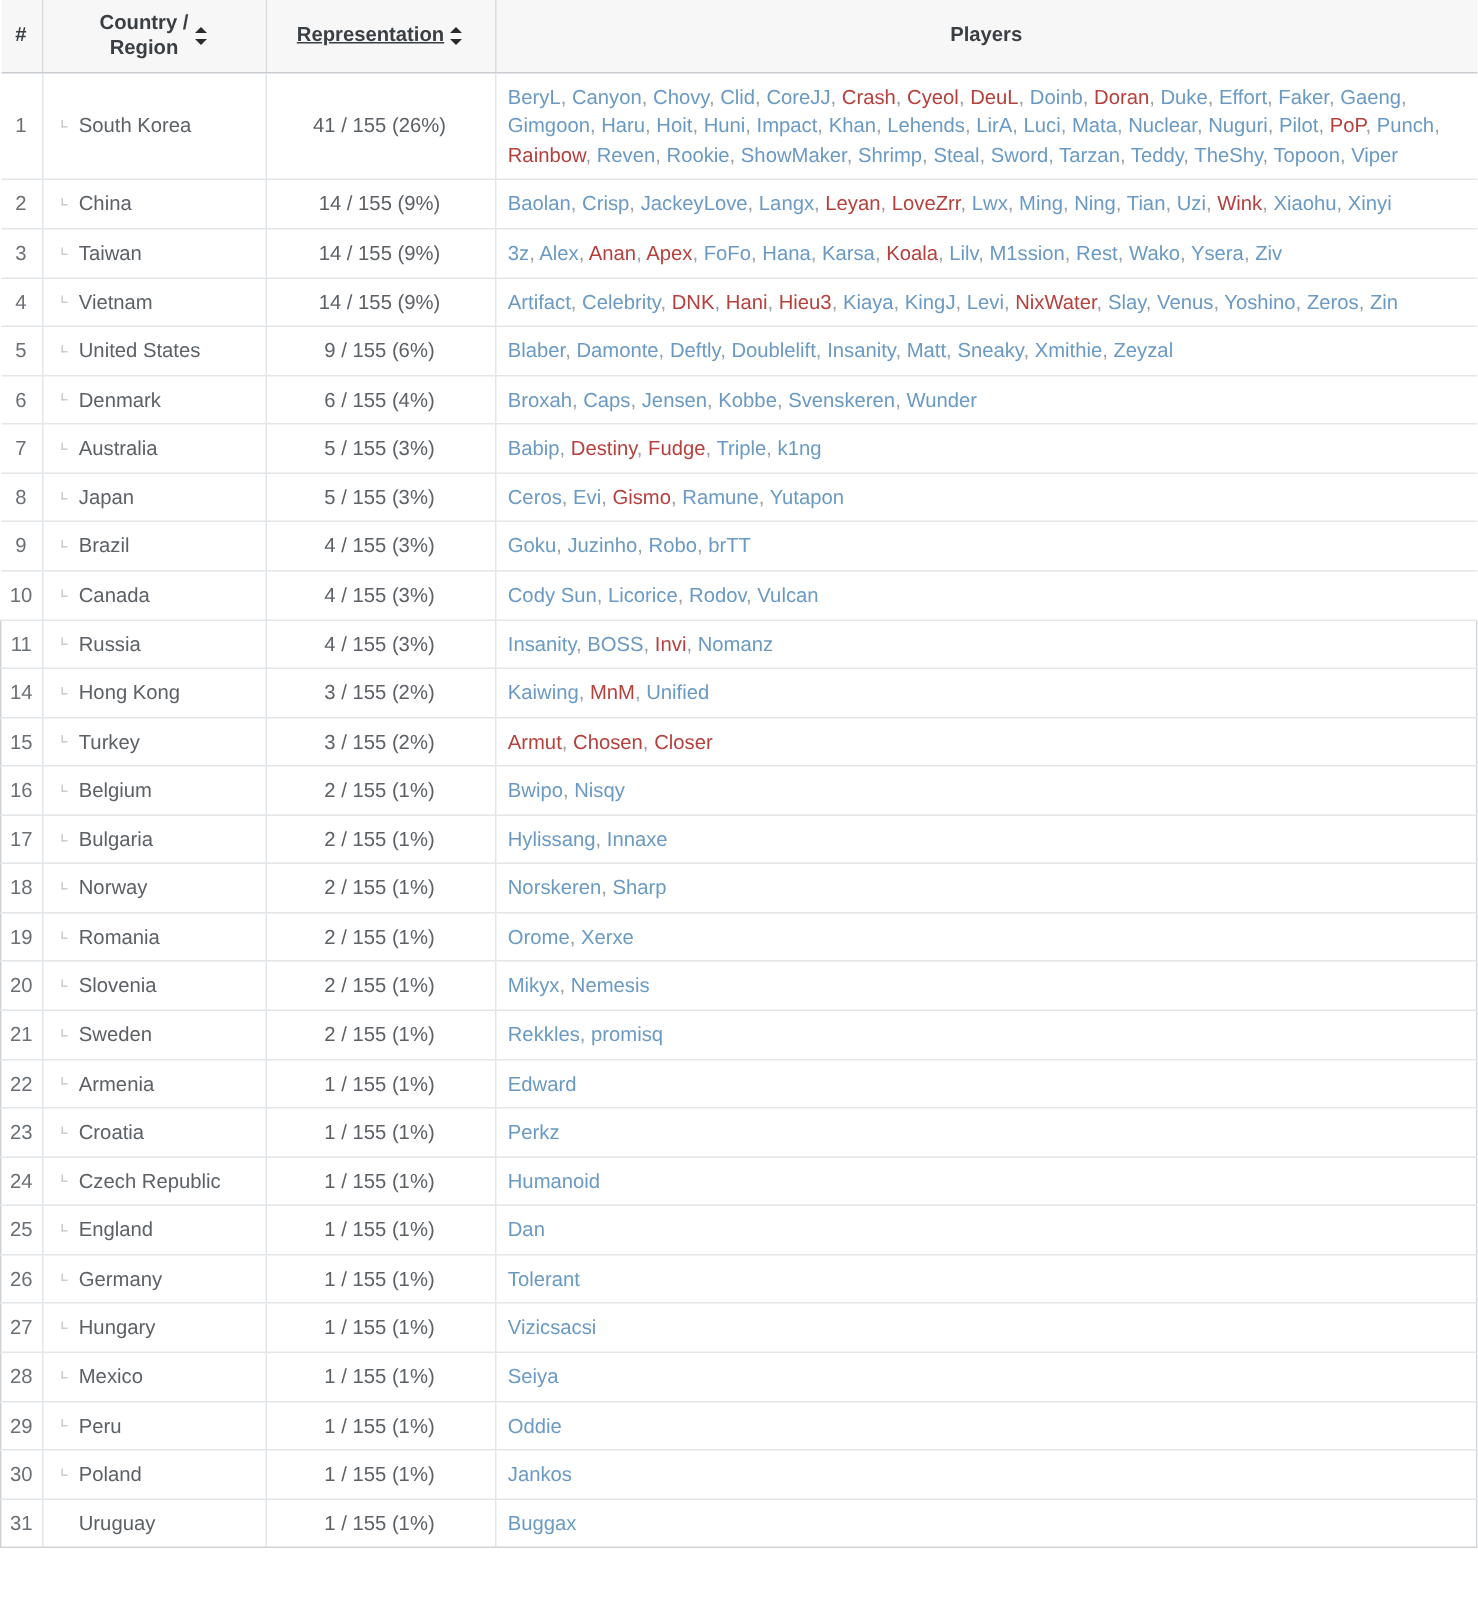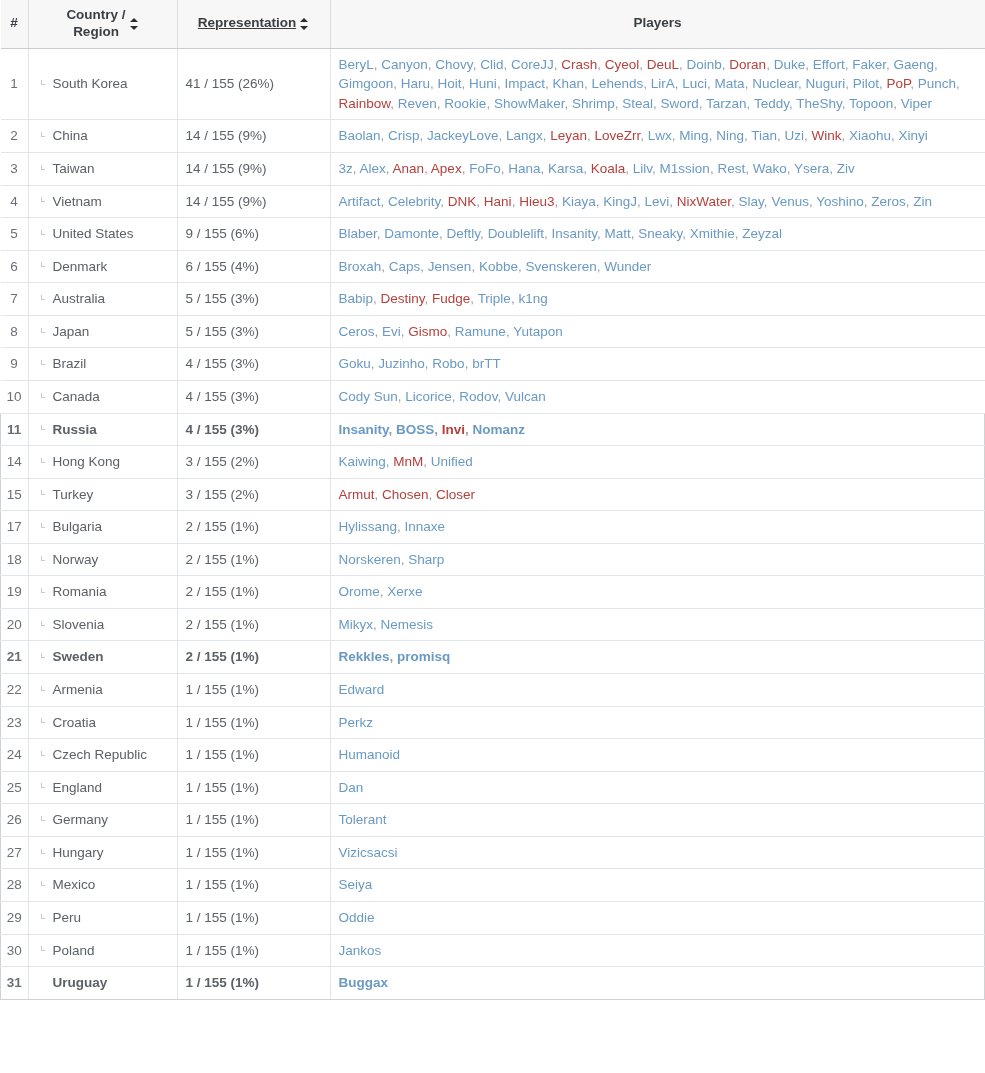--- a/index.html
+++ b/index.html
@@ -111,21 +111,21 @@
     padding-right: 0;
     color: #6b7075;
   }
   td.c-country {
     text-align: left;
     padding-left: 24px;
     color: #5c6166;
     position: relative;
   }
   td.c-rep {
-    text-align: left;
+    text-align: center;
     padding-right: 9px;
     color: #5c6166;
     white-space: nowrap;
   }
   td.c-players {
     text-align: left;
     padding-left: 8px;
     padding-right: 8px;
   }
 
@@ -138,21 +138,20 @@
     width: 3px;
     height: 4px;
     border-left: 1px solid #bfc4c8;
     border-bottom: 1px solid #bfc4c8;
     opacity: .85;
   }
 
   
   tbody tr.group-start > td {
     border-top: 1px solid #b9bec2;
-    font-weight: bold;
   }
   tbody tr.banded > td:first-child {
     border-left: 1px solid #cfd3d6;
   }
   tbody tr.banded > td:last-child {
     border-right: 1px solid #cfd3d6;
   }
 
   .pname { color: #6a9ac4; white-space: nowrap; }
   .pname.hl { color: #b5403c; }
@@ -263,20 +262,26 @@
           <td class="c-rep">3 / 155 (2%)</td>
           <td class="c-players"><span class="pname">Kaiwing</span><span class="sep">, </span><span class="pname hl">MnM</span><span class="sep">, </span><span class="pname">Unified</span></td>
         </tr>
         <tr class="banded">
           <td class="c-num">15</td>
           <td class="c-country"><span class="flag-stub"></span><span>Turkey</span></td>
           <td class="c-rep">3 / 155 (2%)</td>
           <td class="c-players"><span class="pname hl">Armut</span><span class="sep">, </span><span class="pname hl">Chosen</span><span class="sep">, </span><span class="pname hl">Closer</span></td>
         </tr>
         <tr class="banded">
+          <td class="c-num">16</td>
+          <td class="c-country"><span class="flag-stub"></span><span>Belgium</span></td>
+          <td class="c-rep">2 / 155 (1%)</td>
+          <td class="c-players"><span class="pname">Bwipo</span><span class="sep">, </span><span class="pname">Nisqy</span></td>
+        </tr>
+        <tr class="banded">
           <td class="c-num">17</td>
           <td class="c-country"><span class="flag-stub"></span><span>Bulgaria</span></td>
           <td class="c-rep">2 / 155 (1%)</td>
           <td class="c-players"><span class="pname">Hylissang</span><span class="sep">, </span><span class="pname">Innaxe</span></td>
         </tr>
         <tr class="banded">
           <td class="c-num">18</td>
           <td class="c-country"><span class="flag-stub"></span><span>Norway</span></td>
           <td class="c-rep">2 / 155 (1%)</td>
           <td class="c-players"><span class="pname">Norskeren</span><span class="sep">, </span><span class="pname">Sharp</span></td>

